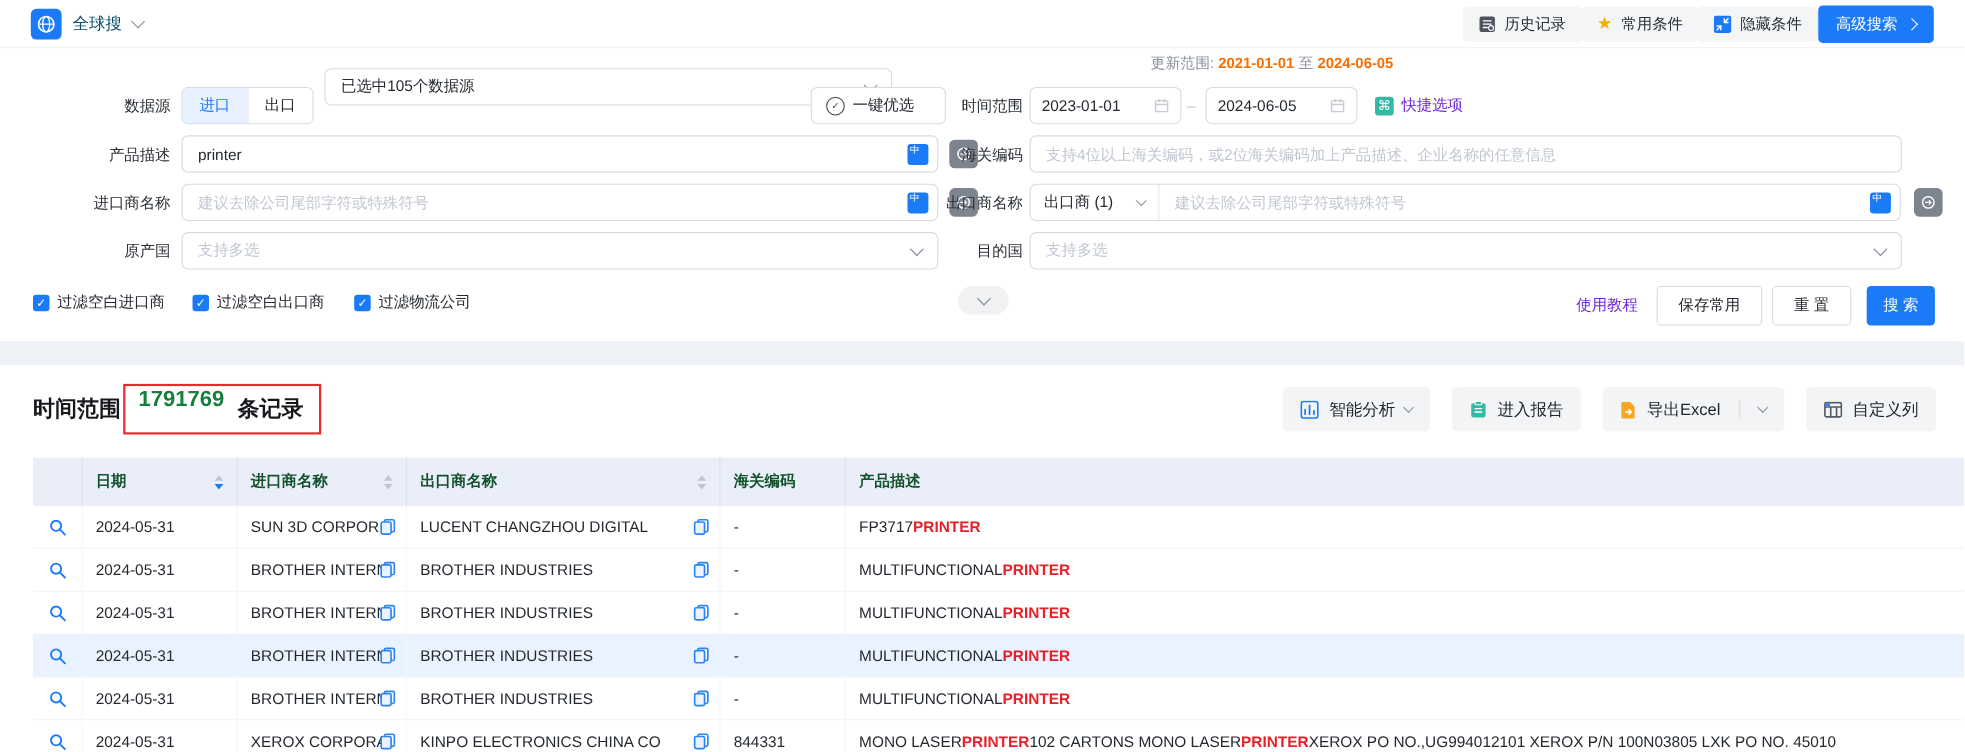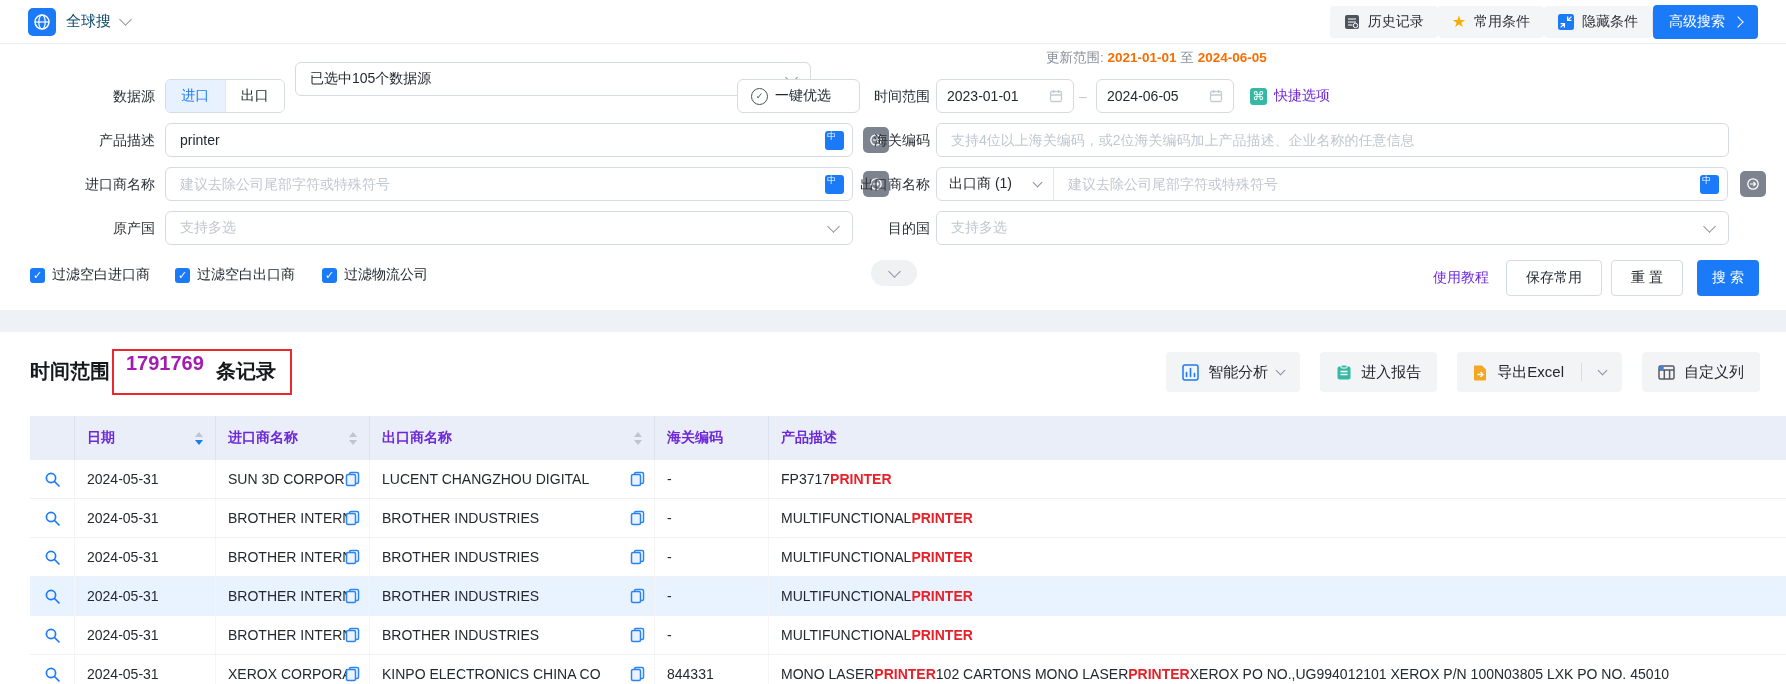--- a/index.html
+++ b/index.html
@@ -47,30 +47,30 @@
   .cbgroup{position:absolute;top:222px;display:flex;align-items:center;gap:7px;cursor:pointer;}
   .pill{position:absolute;left:871px;top:216px;width:46px;height:26px;background:#f0f1f3;border-radius:13px;display:flex;align-items:center;justify-content:center;cursor:pointer;}
   .btn{position:absolute;top:216px;height:36px;border-radius:4px;display:flex;align-items:center;justify-content:center;font-size:14px;box-sizing:border-box;cursor:pointer;padding:0 19px;white-space:nowrap;}
   .btn-outline{border:1px solid #d6dae1;background:#fff;color:#24292f;}
   .btn-primary{background:#1a7af8;color:#fff;}
 
   
   .divider{position:absolute;top:310px;left:0;right:0;height:22px;background:#eef1f5;}
   .results{position:absolute;top:332px;left:0;right:0;bottom:0;background:#fff;}
   .summary{position:absolute;left:30px;top:18px;height:42px;display:flex;align-items:center;font-size:20px;font-weight:700;color:#16181c;}
-  .summary .count{color:#a21caf;margin:0 12px 16px 16px;}
+  .summary .count{color:#15803d;margin:0 12px 16px 16px;}
   .redbox{position:absolute;left:112px;top:17px;width:176px;height:42px;border:2px solid #e8292d;pointer-events:none;}
   .actions{position:absolute;right:26px;top:20px;height:40px;display:flex;gap:20px;}
   .act-btn{background:#f3f4f6;border-radius:4px;height:40px;display:flex;align-items:center;gap:9px;padding:0 16px;font-size:15px;color:#23272e;cursor:pointer;white-space:nowrap;}
   .act-sep{width:1px;height:18px;background:#d9dce2;margin:0 8px;}
 
   
   .table{position:absolute;left:30px;top:84px;right:0;}
   .thead{display:flex;height:44px;background:#e9eef8;}
-  .th{display:flex;align-items:center;box-sizing:border-box;padding:0 12px;font-weight:700;font-size:14px;color:#6d28d9;border-right:1px solid #dbe2ef;}
+  .th{display:flex;align-items:center;box-sizing:border-box;padding:0 12px;font-weight:700;font-size:14px;color:#14532d;border-right:1px solid #dbe2ef;}
   .th:last-child{border-right:none;}
   .c0{width:45px;flex:0 0 auto;display:flex;align-items:center;justify-content:center;padding:0;}
   .c1{width:141px;flex:0 0 auto;}
   .c2{width:154px;flex:0 0 auto;}
   .c3{width:285px;flex:0 0 auto;}
   .c4{width:114px;flex:0 0 auto;}
   .c5{flex:1;min-width:0;}
   .sorts{margin-left:auto;display:flex;flex-direction:column;gap:3px;cursor:pointer;}
   .car-up{width:0;height:0;border-left:4.5px solid transparent;border-right:4.5px solid transparent;border-bottom:5.5px solid #c0c4cc;}
   .car-dn{width:0;height:0;border-left:4.5px solid transparent;border-right:4.5px solid transparent;border-top:5.5px solid #c0c4cc;}

